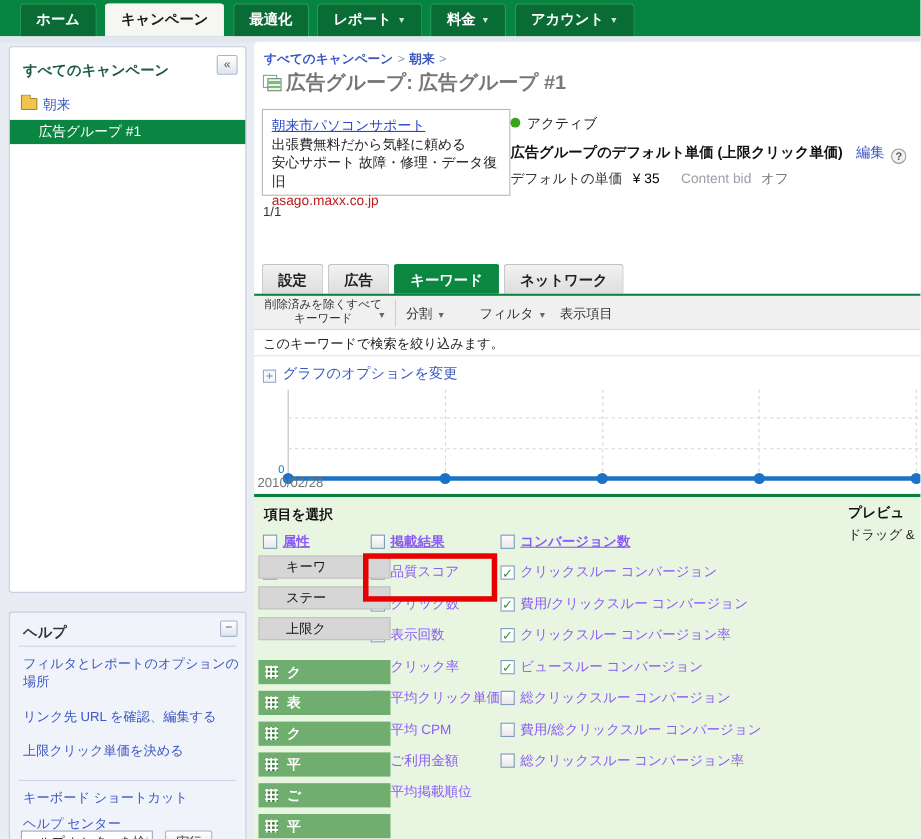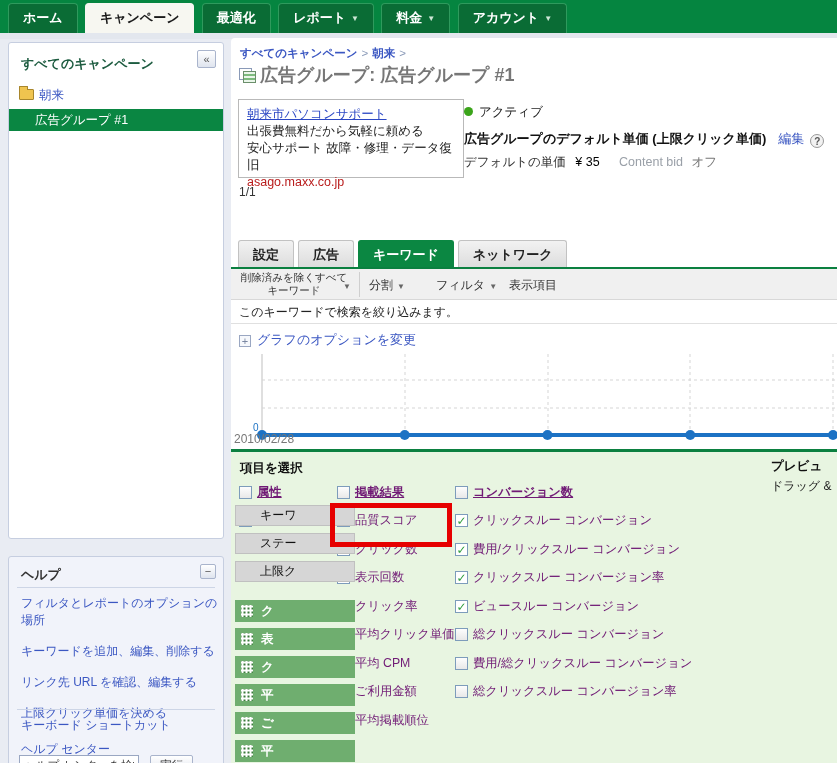--- a/index.html
+++ b/index.html
@@ -1,20 +1,20 @@
 <!DOCTYPE html>
 <html><head>
 <meta charset="utf-8">
 <style>
   * { margin:0; padding:0; box-sizing:border-box; }
   body { font-family:"Liberation Sans","DejaVu Sans",sans-serif; }
   .page { position:relative; width:837px; height:763px; background:#E9ECF3; overflow:hidden; font-size:12px; color:#222; }
 
   
-  .topnav { position:absolute; left:0; top:0; width:837px; height:33px; background:#058540; padding-left:6px; }
+  .topnav { position:absolute; left:0; top:0; width:837px; height:33px; background:#058540; padding-left:16px; }
   .navtab { display:inline-block; margin:3px 2px 0 2px; padding:5px 14px 6px 14px; background:#0A6C35; border:1px solid #2F9A5D; border-bottom:none; border-radius:4px 4px 0 0; color:#fff; font-weight:bold; font-size:13px; cursor:pointer; text-decoration:none; }
   .navtab.selected { background:#F7F7F1; color:#1a1a1a; border-color:#F7F7F1; }
   .navtab .arr { display:none; font-size:8px; vertical-align:1px; margin-left:5px; color:#CDE7D6; }
   .navtab.has-arrow .arr { display:inline; }
   .substrip { position:absolute; left:0; top:33px; width:837px; height:6px; background:#E3E7EE; }
 
   
   .campaigns-panel { position:absolute; left:8px; top:42px; width:216px; height:497px; background:#fff; border:1px solid #C6CEE0; border-radius:3px; }
   .cp-title { position:absolute; left:12px; top:12px; font-weight:bold; font-size:13px; color:#1D5C40; }
   .collapse-btn { position:absolute; right:7px; top:7px; width:19px; height:18px; background:linear-gradient(#fff,#DFE4EE); border:1px solid #A9B4CC; border-radius:2px; color:#555; font-size:11px; text-align:center; line-height:16px; cursor:pointer; }
@@ -89,21 +89,21 @@
 
   
   .metrics-panel { position:absolute; left:0; top:414px; width:606px; height:311px; background:#E8F5E1; }
   .mp-title { position:absolute; left:9px; top:8px; font-weight:bold; font-size:12.5px; color:#111; }
   .mp-cols { position:absolute; left:8px; top:26px; display:flex; }
   .mp-col1 { width:98px; } .mp-col2 { width:118px; } .mp-col3 { width:300px; }
   .chk-row { position:relative; height:28.5px; display:flex; align-items:center; white-space:nowrap; }
   .cb { flex:0 0 auto; width:13px; height:13px; background:linear-gradient(#FDFDFD,#E8E8E8); border:1px solid #7D9CBB; margin-right:5px; cursor:pointer; }
   .cb.checked { background:#fff; }
   .cb.checked::after { content:'✓'; display:block; color:#2F9E3C; font-weight:bold; font-size:12px; line-height:12px; text-align:center; }
-  .chk-label { font-size:12.3px; color:#701a75; }
+  .chk-label { font-size:12.3px; color:#8b5cf6; }
   .chk-row.hdr .chk-label { font-weight:bold; text-decoration:underline; }
   .chk-row.red-box::before { content:''; position:absolute; left:-7px; top:-4px; width:112px; height:34px; border:5px solid #E60000; pointer-events:none; z-index:5; }
 
   
   .preview { position:absolute; left:540px; top:6px; width:200px; }
   .pv-title { font-weight:bold; font-size:12.5px; color:#111; }
   .pv-sub { font-size:12px; color:#222; margin-top:3px; }
   .pv-gray-chips { position:absolute; left:4px; top:47px; }
   .gray-chip { width:120px; height:21px; background:#D6D6D6; border:1px solid #C0C0C0; margin-bottom:7px; font-size:12px; line-height:19px; padding-left:24px; color:#111; cursor:grab; }
   .pv-green-chips { position:absolute; left:4px; top:142px; }
@@ -140,21 +140,20 @@
     </div>
     <div class="tree-selected">広告グループ #1</div>
   </aside>
 
   <aside class="help-panel">
     <div class="hp-title">ヘルプ</div>
     <div class="minimize-btn">−</div>
     <div class="hp-div1"></div>
     <div class="hp-links">
       <a>フィルタとレポートのオプションの場所</a>
-        <a>キーワードを追加、編集、削除する</a>
         <a>リンク先 URL を確認、編集する</a>
         <a>上限クリック単価を決める</a>
     </div>
     <div class="hp-div2"></div>
     <div class="hp-foot">
       <a>キーボード ショートカット</a>
         <a>ヘルプ センター</a>
     </div>
     <div class="hp-search">
       <input value="ヘルプ センターを検索" style="">

